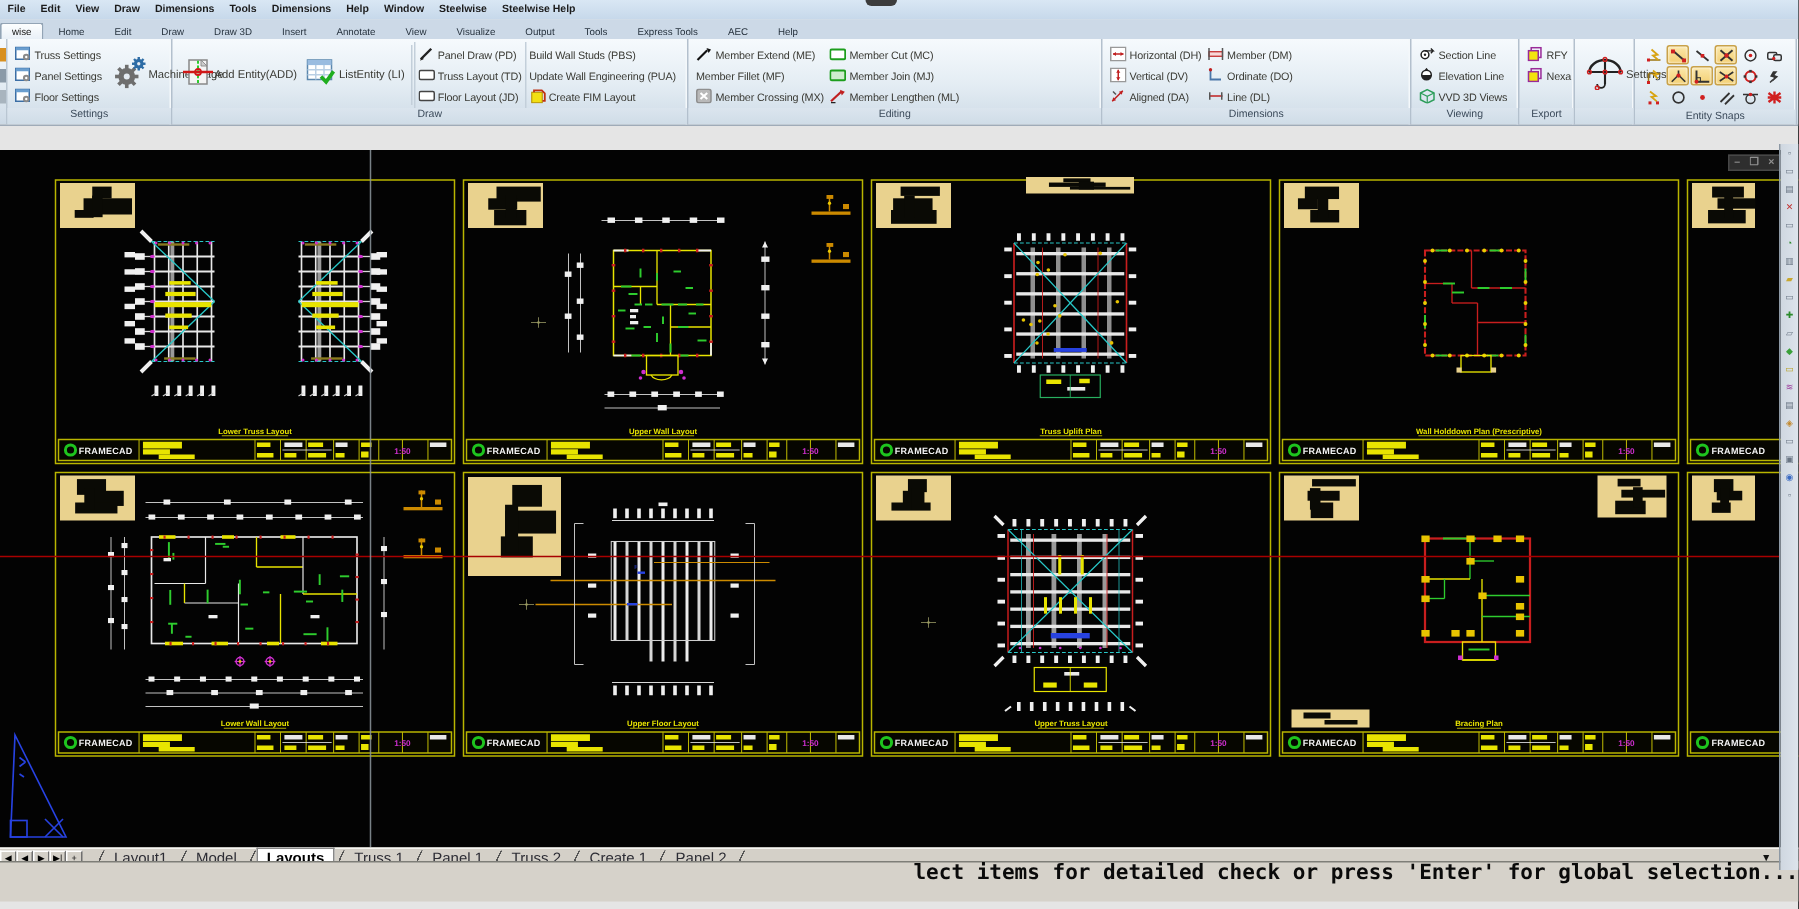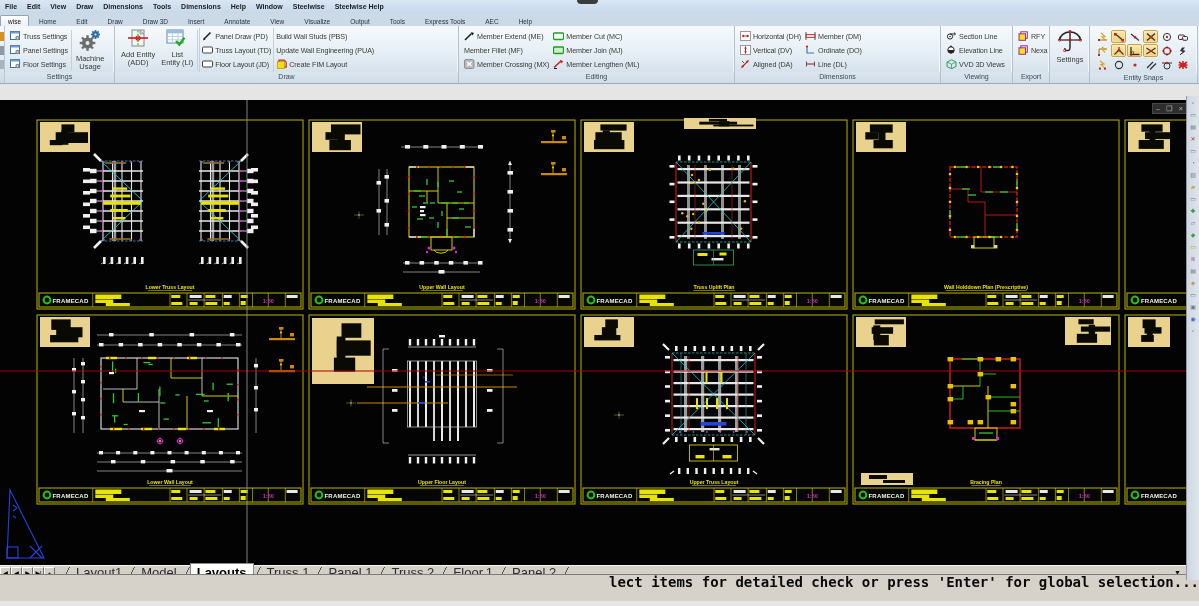--- a/index.html
+++ b/index.html
@@ -28,21 +28,21 @@
   .panel { position:relative; display:flex; flex-direction:column; border-right:1px solid #b3c0cd;
     box-shadow:inset -1px 0 0 #f4f8fb; }
   .panel-body { flex:1; display:flex; align-items:stretch; padding:2px 3px 0 3px; }
   .panel-label { height:11px; line-height:10px; font-size:7px; text-align:center; color:#3b4a5a;
     background:linear-gradient(#dbe5ee,#cfdce7); }
   .pcol { display:flex; flex-direction:column; justify-content:flex-start; padding:1px 2px; }
   .pcol.sep { border-left:1px solid #c3cfda; }
   .sitem { display:flex; align-items:center; height:14px; font-size:7.2px; letter-spacing:-0.1px; color:#3a3a34; white-space:nowrap; cursor:default; }
   .sitem .ic { width:11px; height:10px; margin-right:2px; flex:none; display:inline-block; }
   .sitem .ic.none { width:0; margin-right:0; }
-  .bitem { display:flex; flex-direction:column; align-items:center; justify-content:flex-start;
+  .bitem { display:flex; flex-direction:row; align-items:center; justify-content:flex-start;
     font-size:7.5px; color:#3a3a34; text-align:center; padding:1px 3px; line-height:8px; white-space:nowrap; }
   .bitem .bic { display:block; margin-bottom:2px; }
   .vline { width:1px; background:#c3cfda; margin:2px 1px; }
   
   .snapgrid { display:flex; gap:1px; padding:2px 2px; }
   .snapcol { display:flex; flex-direction:column; gap:1px; justify-content:flex-start; }
   .snapbtn { width:15px; height:13px; display:flex; align-items:center; justify-content:center; border-radius:2px; }
   .snapbtn.on { background:linear-gradient(#fbe7a9,#f3cf72); border:1px solid #c9a24a; box-shadow:inset 0 0 2px #fff; }
   .snapbtn.off { background:transparent; }
   .snapbtn svg { display:block; }
@@ -71,21 +71,21 @@
     display:flex; flex-direction:column; align-items:center; padding-top:2px; }
   .rightstrip .rsi { width:11px; height:11px; margin-bottom:1px; display:flex; align-items:center; justify-content:center;
     font-size:6px; line-height:11px; }
 
   
   .layouttabs { position:absolute; left:0; top:565px; width:1199px; height:14px; background:#d4d0c8;
     border-top:1px solid #f5f5f0; display:flex; align-items:center; }
   .lnav { width:11px; height:12px; background:#d4d0c8; border:1px solid; border-color:#fff #6e6e6e #6e6e6e #fff;
     font-size:6px; line-height:10px; text-align:center; color:#000; margin-right:0px; flex:none; }
   .ltabs { display:flex; align-items:center; height:14px; margin-left:8px; }
-  .ltab { position:relative; font-size:13px; color:#2c2c34; padding:1px 6px 2px 6px; white-space:nowrap; }
+  .ltab { position:relative; font-size:10px; color:#2c2c34; padding:1px 6px 2px 6px; white-space:nowrap; }
   .ltab.active { background:#fff; font-weight:bold; color:#000; border:1px solid #888; border-bottom:none; }
   .lsep { width:7px; height:12px; flex:none; background:
     linear-gradient(115deg, transparent 46%, #555 46%, #555 54%, transparent 54%); }
   .ldrop { position:absolute; right:18px; top:3px; font-size:7px; color:#111; }
 
   
   .cmd { position:absolute; left:0; top:574px; width:1199px; height:27px; background:#d6d2ca;
     border-top:1px solid #7e7e78; font-family:"DejaVu Sans Mono",monospace; font-size:14px; font-weight:bold;
     color:#0a0a0a; padding:2px 0 0 1px; line-height:11px;text-align:right; }
   .cmd div { white-space:pre; }
@@ -1638,21 +1638,21 @@
         <div class="ltab">Model</div>
         <div class="lsep"></div>
         <div class="ltab active">Layouts</div>
         <div class="lsep"></div>
         <div class="ltab">Truss.1</div>
         <div class="lsep"></div>
         <div class="ltab">Panel.1</div>
         <div class="lsep"></div>
         <div class="ltab">Truss.2</div>
         <div class="lsep"></div>
-        <div class="ltab">Floor.1</div>
+        <div class="ltab">Create.1</div>
         <div class="lsep"></div>
         <div class="ltab">Panel.2</div>
         <div class="lsep"></div>
       </div>
       <div class="ldrop">▼</div>
     </div>
   <div class="cmd">
     <div>lect items for detailed check or press 'Enter' for global selection...</div>
   </div>
 </div>

